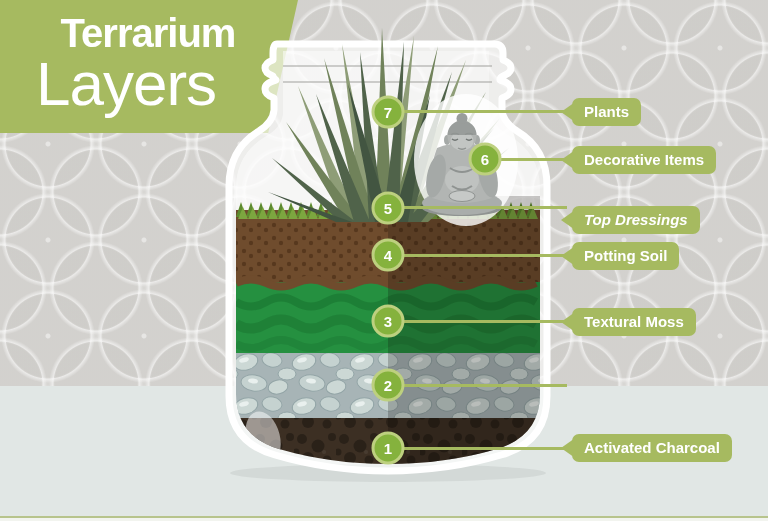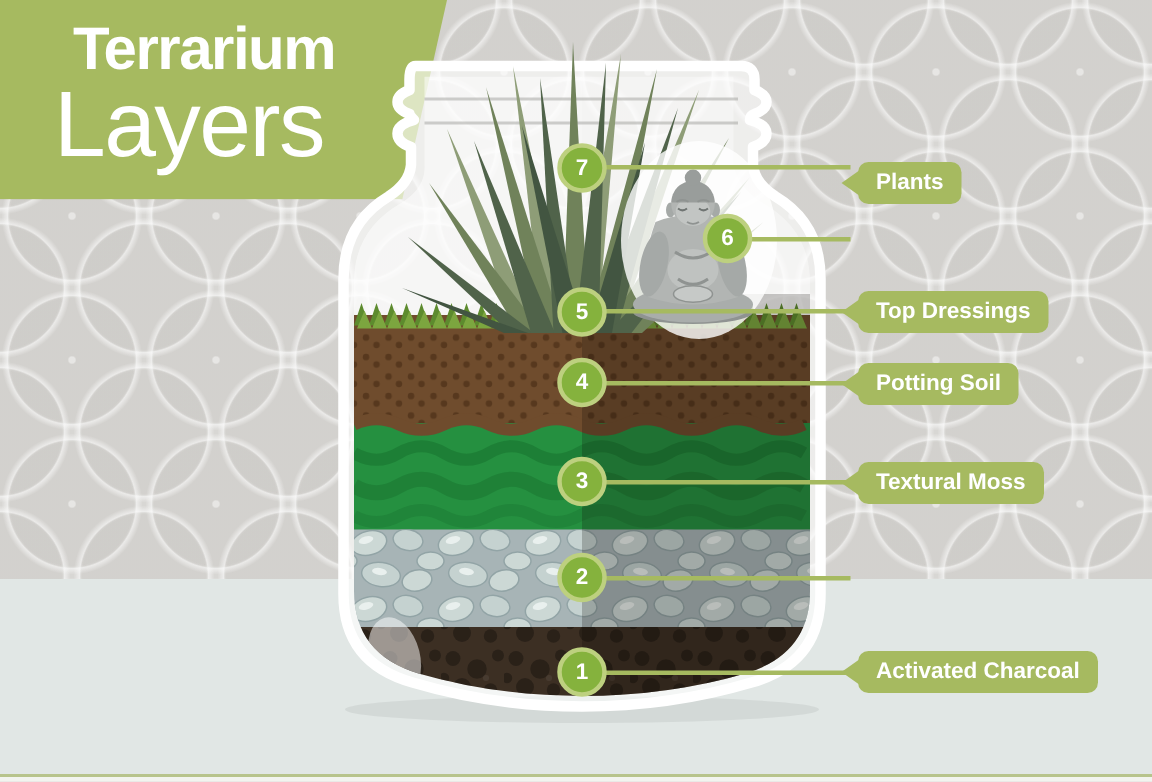--- a/index.html
+++ b/index.html
@@ -16,21 +16,21 @@
       radial-gradient(circle closest-side, rgba(198,196,192,.30) 0 41px, transparent 42px);
     background-size:96px 96px;
     background-position:0 0,0 0,48px 48px,0 0,48px 48px;}
   .bg-bottom{position:absolute;left:0;top:386px;width:768px;height:130px;background:#e1e7e5;}
   .bg-line{position:absolute;left:0;top:516px;width:768px;height:2px;background:#b7c48c;}
   .bg-foot{position:absolute;left:0;top:518px;width:768px;height:3px;background:#f2f4ef;}
 
   
   .banner{position:absolute;left:0;top:0;width:298px;height:133px;background:#a6ba60;
     clip-path:polygon(0 0,100% 0,90% 100%,0 100%);color:#fff;}
-  .banner .t1{margin-top:13px;text-align:center;width:272px;font-size:40px;font-weight:bold;letter-spacing:-1px;line-height:1.0;}
+  .banner .t1{margin-top:13px;text-align:center;width:272px;font-size:40px;font-weight:bold;letter-spacing:-1px;line-height:1.0;padding-left:12px;}
   .banner .t2{text-align:center;width:252px;font-size:62px;font-weight:normal;letter-spacing:-1px;line-height:1.0;}
 
   .jar-svg{position:absolute;left:0;top:0;}
 
   
   .leader{position:absolute;height:3px;background:#a6ba60;}
   .num-circle{position:absolute;width:27px;height:27px;border-radius:50%;background:#85b23d;border:3px solid #bdd07f;
     transform:translate(-50%,-50%);display:flex;align-items:center;justify-content:center;
     color:#fff;font-weight:bold;font-size:15px;}
   .tag{position:absolute;display:flex;align-items:center;transform:translateY(-50%);}
@@ -199,25 +199,29 @@
   <div class="num-circle" style="left:388px;top:321px;">
       <span>3</span>
     </div>
   <div class="num-circle" style="left:388px;top:385px;">
       <span>2</span>
     </div>
   <div class="num-circle" style="left:388px;top:448px;">
       <span>1</span>
     </div>
 
-  <div class="tag" style="left:561px;top:112px;margin-top:10px;">
+  <div class="tag" style="left:561px;top:112px;">
     <span class="tip"></span>
     <span class="pill">Plants</span>
   </div>
-  <div class="tag" style="left:561px;top:208px;">
+  <div class="tag" style="left:561px;top:160px;">
+    <span class="tip"></span>
+    <span class="pill">Decorative Items</span>
+  </div>
+  <div class="tag" style="left:561px;top:220px;font-style:italic;">
     <span class="tip"></span>
     <span class="pill">Top Dressings</span>
   </div>
   <div class="tag" style="left:561px;top:256px;justify-content:center;">
     <span class="tip"></span>
     <span class="pill">Potting Soil</span>
   </div>
   <div class="tag" style="left:561px;top:322px;align-items:center;">
     <span class="tip"></span>
     <span class="pill">Textural Moss</span>

